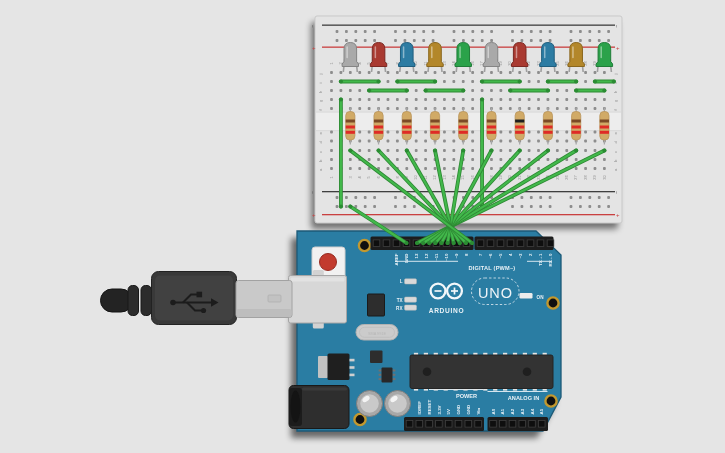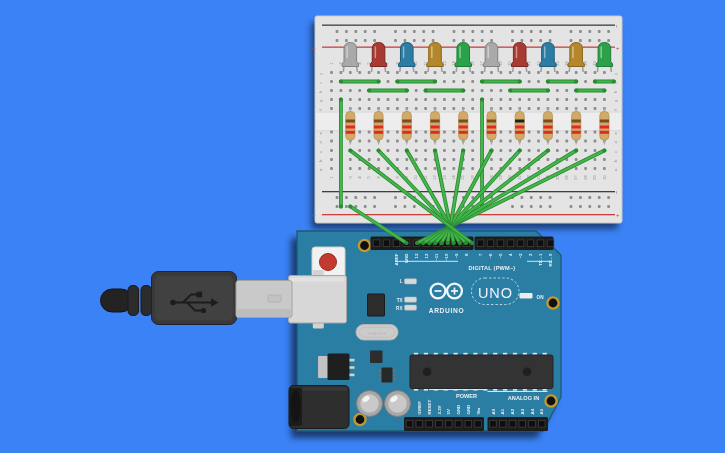--- a/index.html
+++ b/index.html
@@ -1,16 +1,16 @@
 <!DOCTYPE html>
 <html><head>
 <meta charset="utf-8">
 <style>
   html,body{margin:0;padding:0;background:#000;}
-  .stage{position:relative;width:725px;height:453px;background:#3b82f6;overflow:hidden;}
+  .stage{position:relative;width:725px;height:453px;background:#e5e5e5;overflow:hidden;}
   svg{display:block;}
   svg text{font-family:'Liberation Sans','DejaVu Sans',sans-serif;}
 </style>
 </head>
 <body>
 
 <div class="stage">
   <svg id="scene" width="725" height="453" viewBox="0 0 725 453">
     <defs>
       <filter id="soft" x="-20%" y="-20%" width="140%" height="140%">

